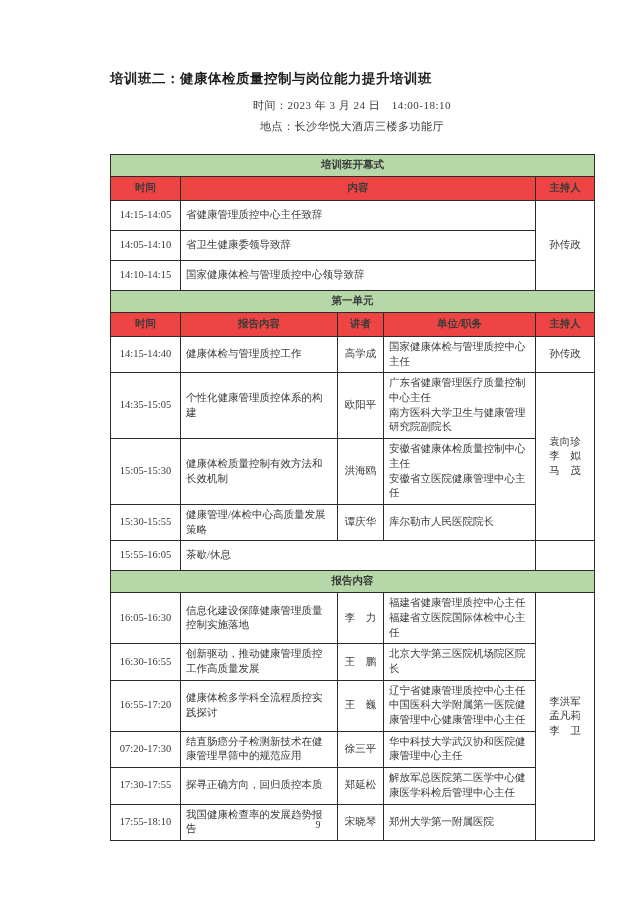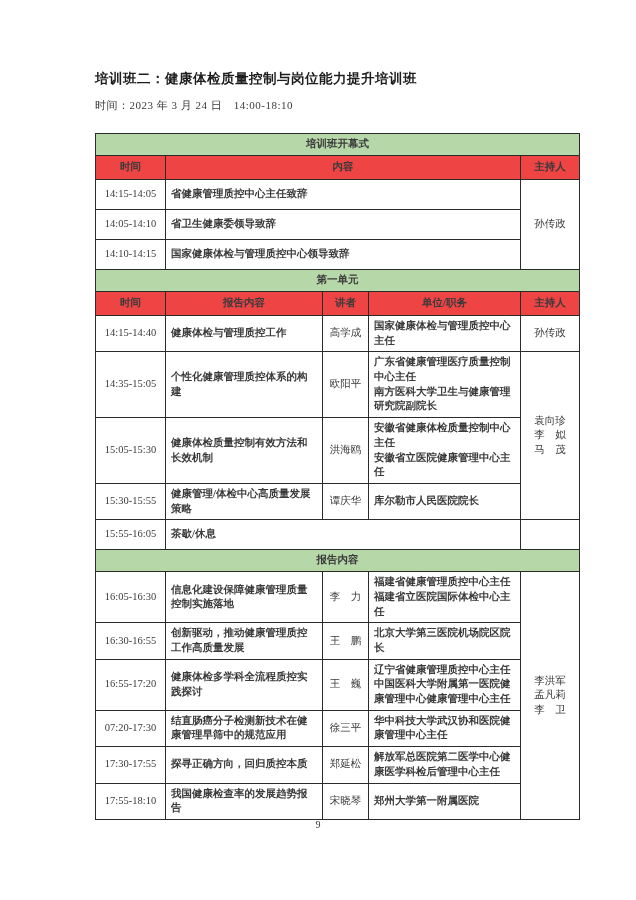--- a/index.html
+++ b/index.html
@@ -5,26 +5,26 @@
   html,body{margin:0;padding:0;background:#e8e8e8;}
   .page{
     position:relative;
     width:636px;height:900px;
     background:#ffffff;
     margin:0 auto;
     font-family:"Liberation Serif","DejaVu Serif",serif;
     color:#3a3a3a;
     overflow:hidden;
   }
-  .content{position:absolute;left:95px;top:70px;width:484px;}
+  .content{position:absolute;left:110px;top:70px;width:484px;}
   .doc-title{
     font-size:13.5px;font-weight:bold;color:#1d1d1d;
     margin:0 0 10px 0;letter-spacing:0.5px;
   }
-  .meta-line{font-size:11px;color:#3a3a3a;margin:0 0 6px 0;letter-spacing:0.5px;}
+  .meta-line{font-size:11px;color:#3a3a3a;margin:0 0 6px 0;letter-spacing:0.5px;text-align:center;}
   table.schedule{
     border-collapse:collapse;
     width:484px;
     margin-top:20px;
     table-layout:fixed;
     font-size:10.5px;
   }
   table.schedule td{
     border:1px solid #2b2b2b;
     padding:3px 5px;
@@ -41,39 +41,40 @@
     height:15px;
     padding:2px 4px;
   }
   tr.head td{
     background:#ef4444;
     text-align:center;
     font-weight:bold;
     height:17px;
   }
   td.c{text-align:center;}
-  td.l{text-align:left;padding-left:9px;font-weight:bold;}
+  td.l{text-align:left;padding-left:9px;}
   tr.h30 td{height:23px;}
   tr.h35 td{height:28px;}
   tr.h50 td{height:44px;}
   .page-number{
     position:absolute;
     bottom:70px;left:0;right:0;
     text-align:center;
     font-size:10px;color:#3a3a3a;
   }
 </style>
 </head>
 <body>
 
 <div class="page">
   <div class="content">
 
     <h1 class="doc-title">培训班二：健康体检质量控制与岗位能力提升培训班</h1>
     <p class="meta-line">时间：2023 年 3 月 24 日　14:00-18:10</p>
+    <p class="meta-line">地点：长沙华悦大酒店三楼多功能厅</p>
 
     <table class="schedule">
       <colgroup>
         <col style="width:70px">
           <col style="width:157px">
           <col style="width:46px">
           <col style="width:152px">
           <col style="width:59px">
       </colgroup>
 

